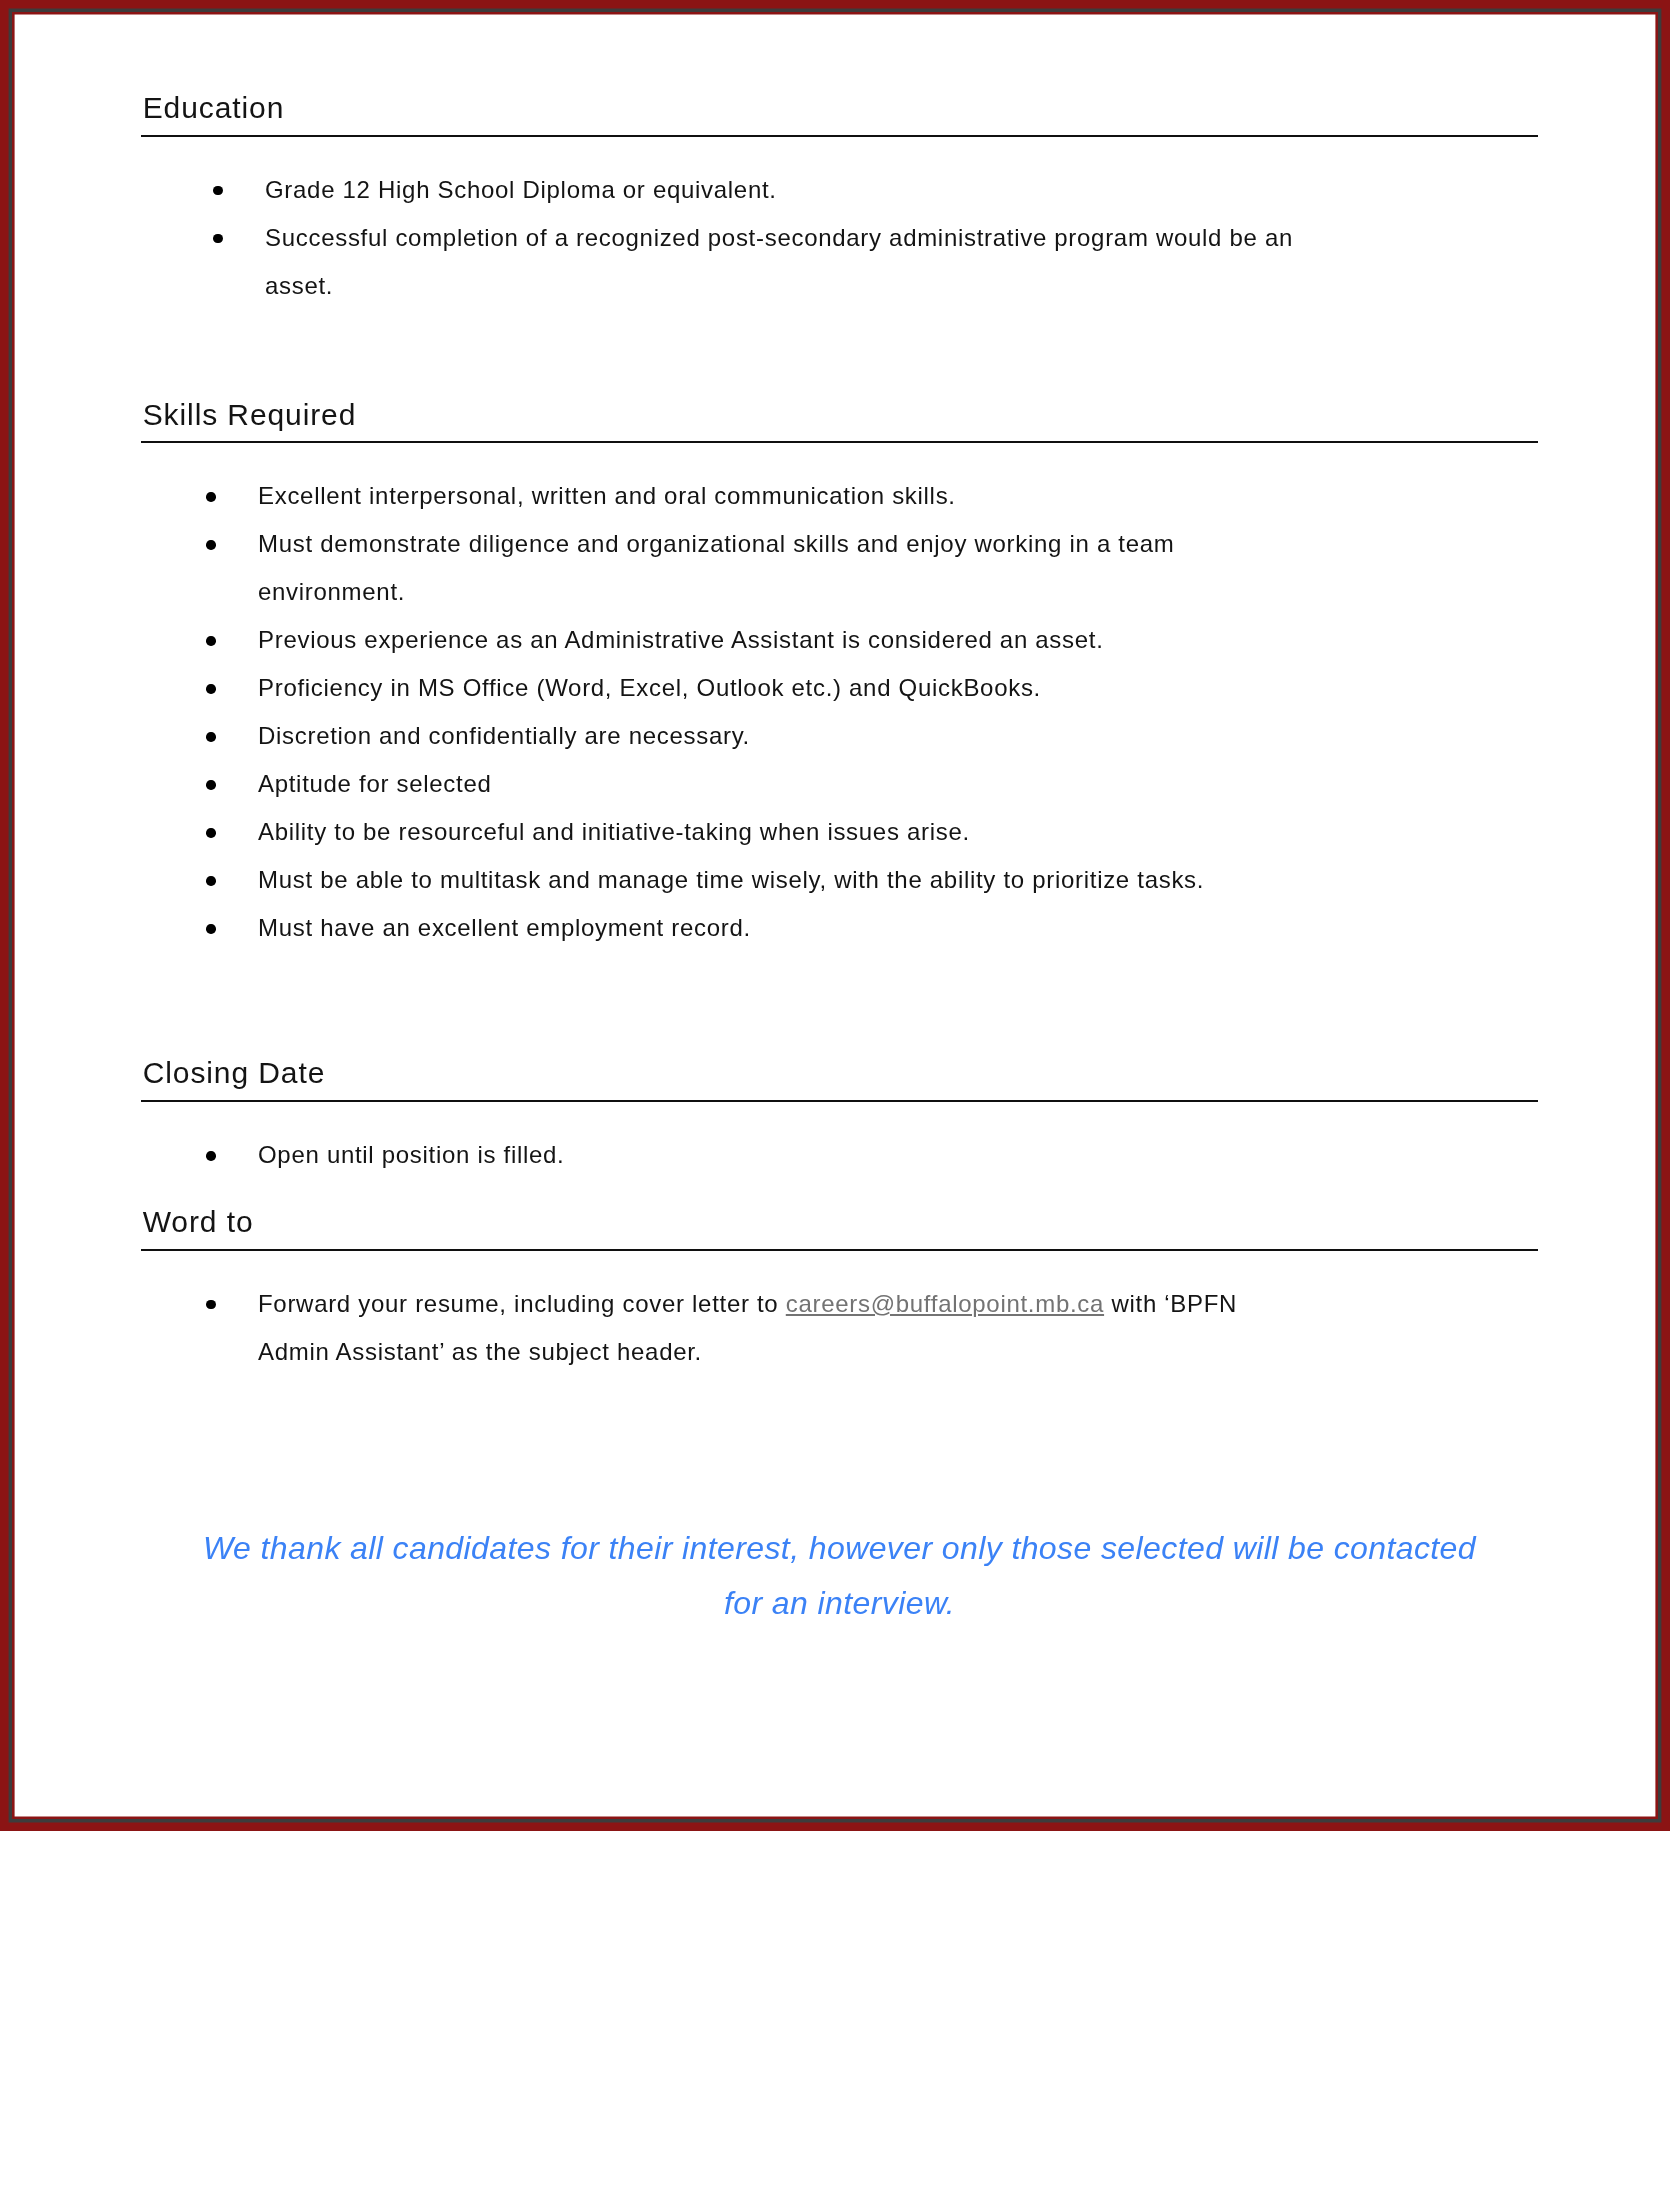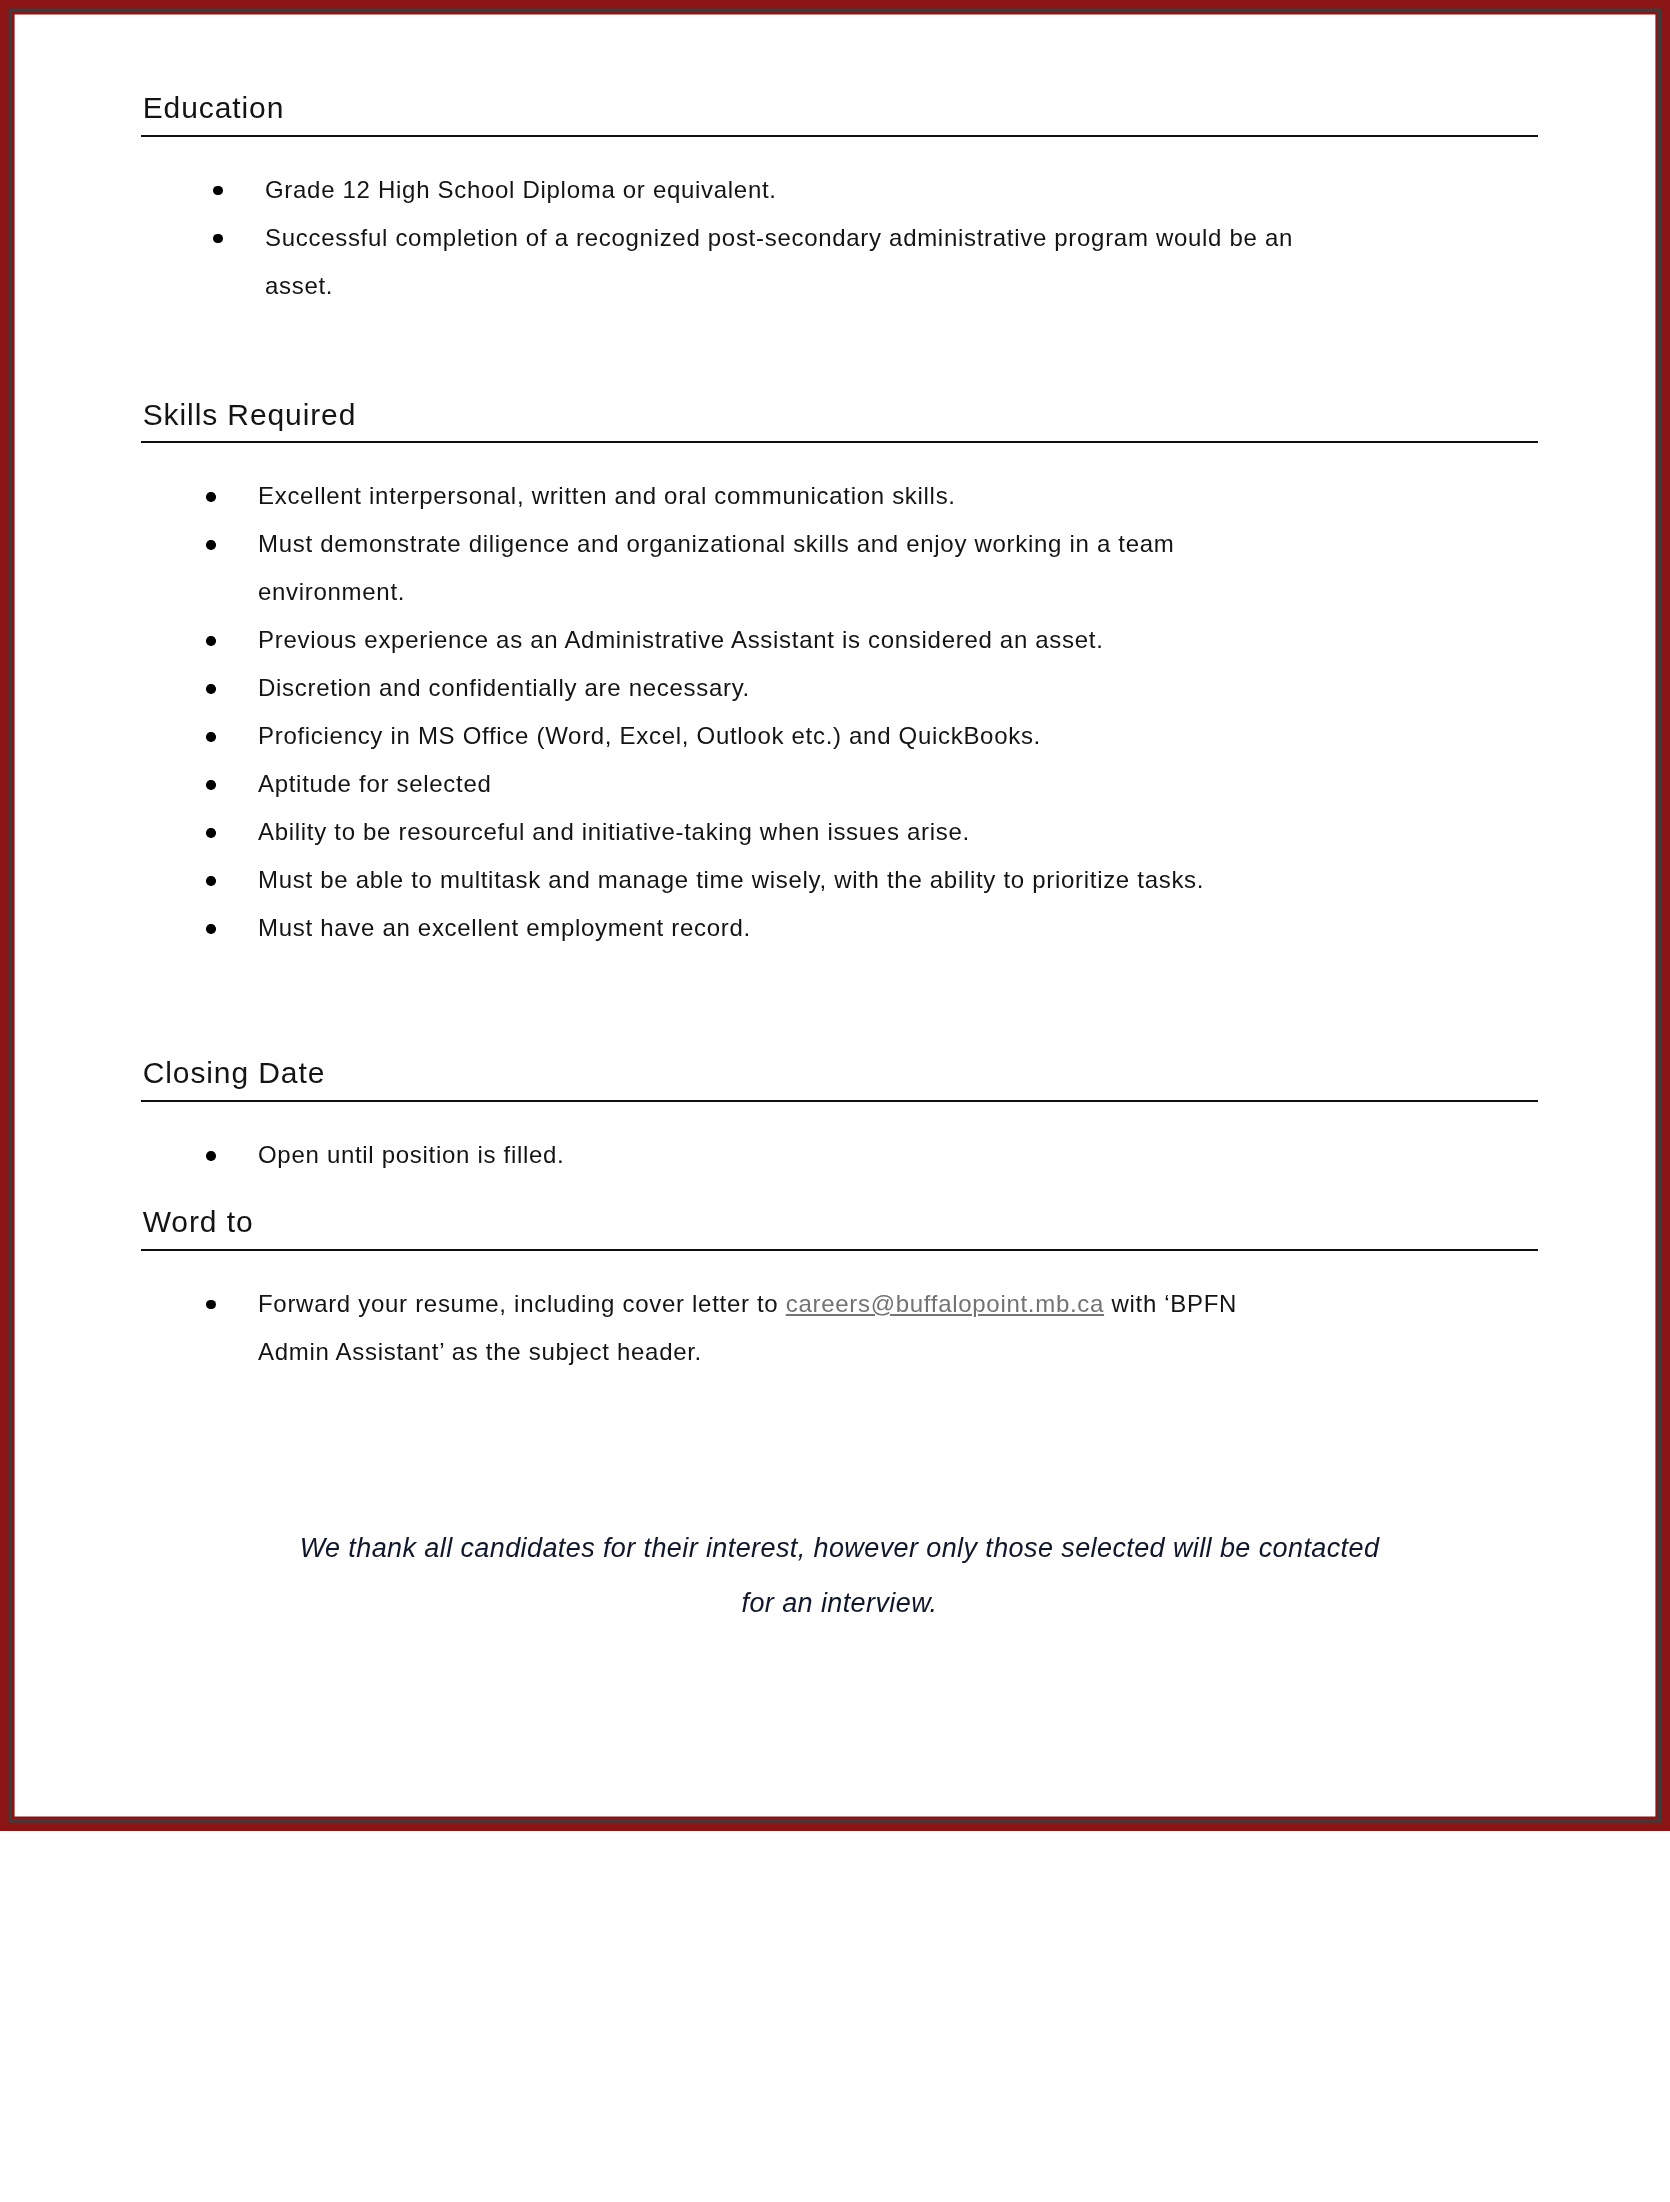--- a/index.html
+++ b/index.html
@@ -58,25 +58,25 @@
   .btxt{white-space:pre-line;}
   .link{
     color:#737373;
     text-decoration:underline;
     cursor:pointer;
   }
   .footer-note{
     margin:145px 0 0 0;
     text-align:center;
     font-style:italic;
-    font-size:27px;
+    font-size:32px;
     line-height:55px;
     letter-spacing:0.4px;
     white-space:pre-line;
-    color:#0f172a;
+    color:#3b82f6;
   }
 </style>
 </head>
 <body>
 
 <div class="page">
   <div class="content">
 
     <section>
       <h2 class="sec-h">Education</h2>
@@ -104,25 +104,25 @@
           <span class="dot"></span>
           <span class="btxt">Must demonstrate diligence and organizational skills and enjoy working in a team
 environment.</span>
         </li>
         <li>
           <span class="dot"></span>
           <span class="btxt">Previous experience as an Administrative Assistant is considered an asset.</span>
         </li>
         <li>
           <span class="dot"></span>
-          <span class="btxt">Discretion and confidentially are necessary.</span>
+          <span class="btxt">Proficiency in MS Office (Word, Excel, Outlook etc.) and QuickBooks.</span>
         </li>
         <li>
           <span class="dot"></span>
-          <span class="btxt">Proficiency in MS Office (Word, Excel, Outlook etc.) and QuickBooks.</span>
+          <span class="btxt">Discretion and confidentially are necessary.</span>
         </li>
         <li>
           <span class="dot"></span>
           <span class="btxt">Aptitude for selected</span>
         </li>
         <li>
           <span class="dot"></span>
           <span class="btxt">Ability to be resourceful and initiative-taking when issues arise.</span>
         </li>
         <li>

